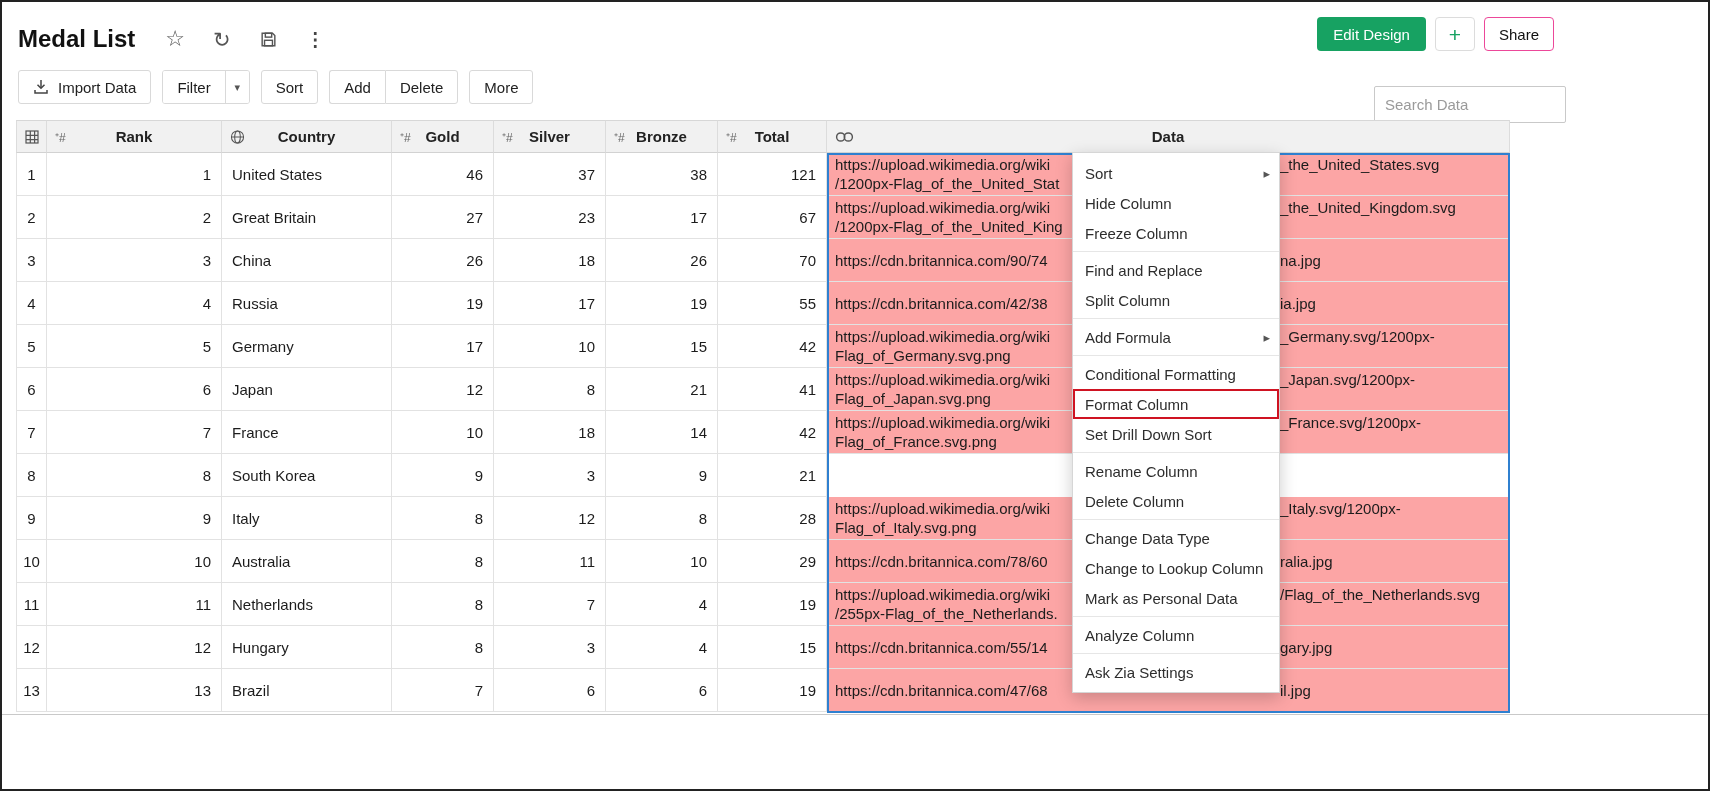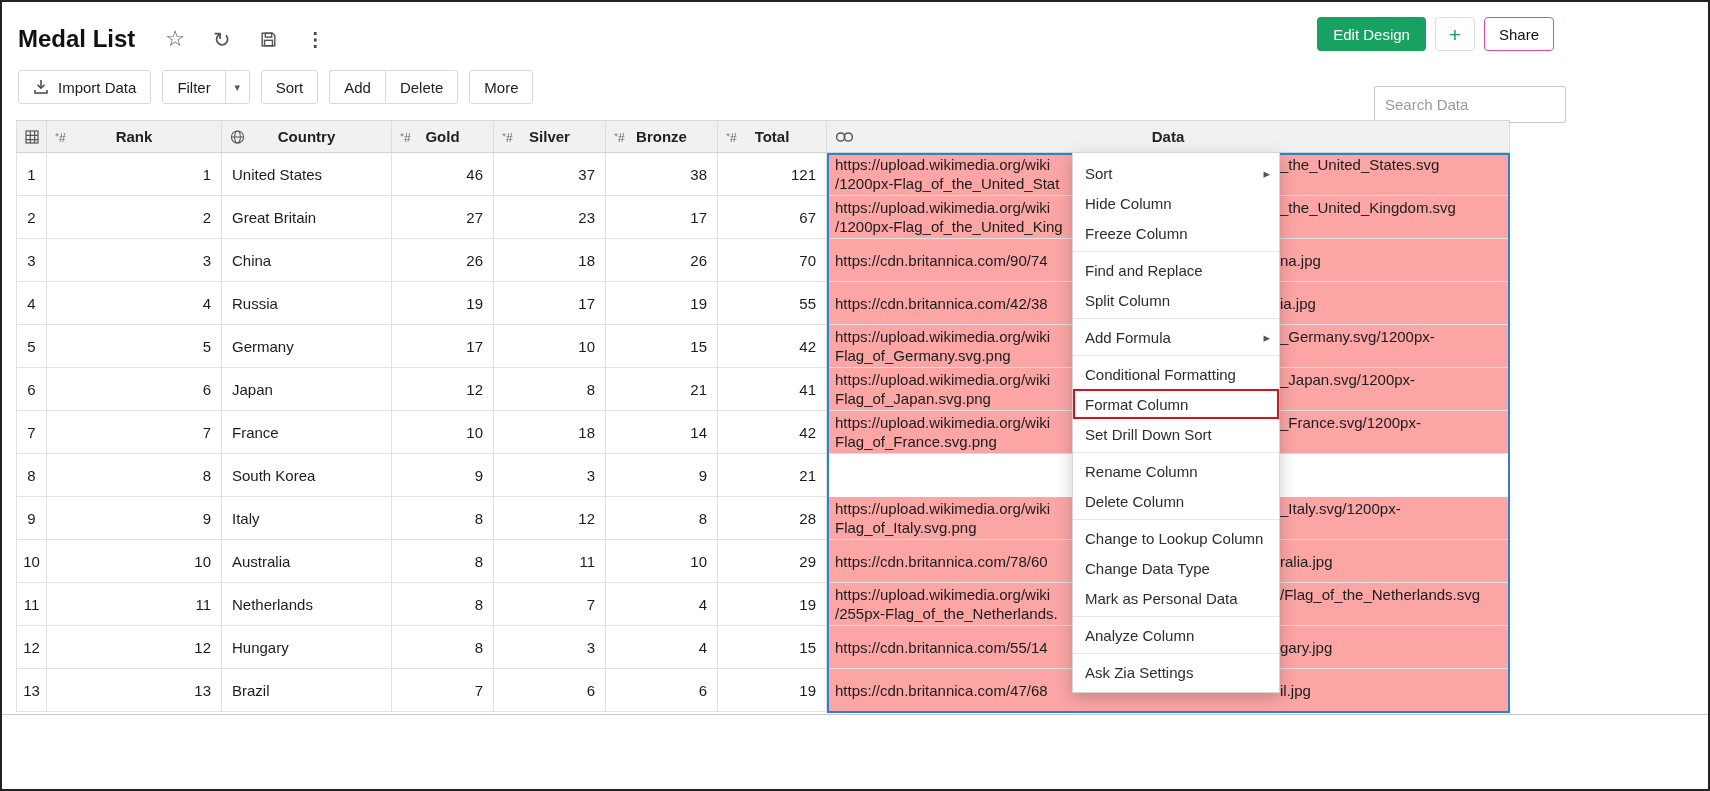--- a/index.html
+++ b/index.html
@@ -431,28 +431,28 @@
       <div class="menu-item">
         <span>Rename Column</span>
 
       </div>
       <div class="menu-item">
         <span>Delete Column</span>
 
       </div>
       <div class="menu-divider"></div>
       <div class="menu-item">
+        <span>Change Data Type</span>
+
+      </div>
+      <div class="menu-item">
         <span>Change to Lookup Column</span>
 
       </div>
       <div class="menu-item">
-        <span>Change Data Type</span>
-
-      </div>
-      <div class="menu-item">
         <span>Mark as Personal Data</span>
 
       </div>
       <div class="menu-divider"></div>
       <div class="menu-item">
         <span>Analyze Column</span>
 
       </div>
       <div class="menu-divider"></div>
       <div class="menu-item">

